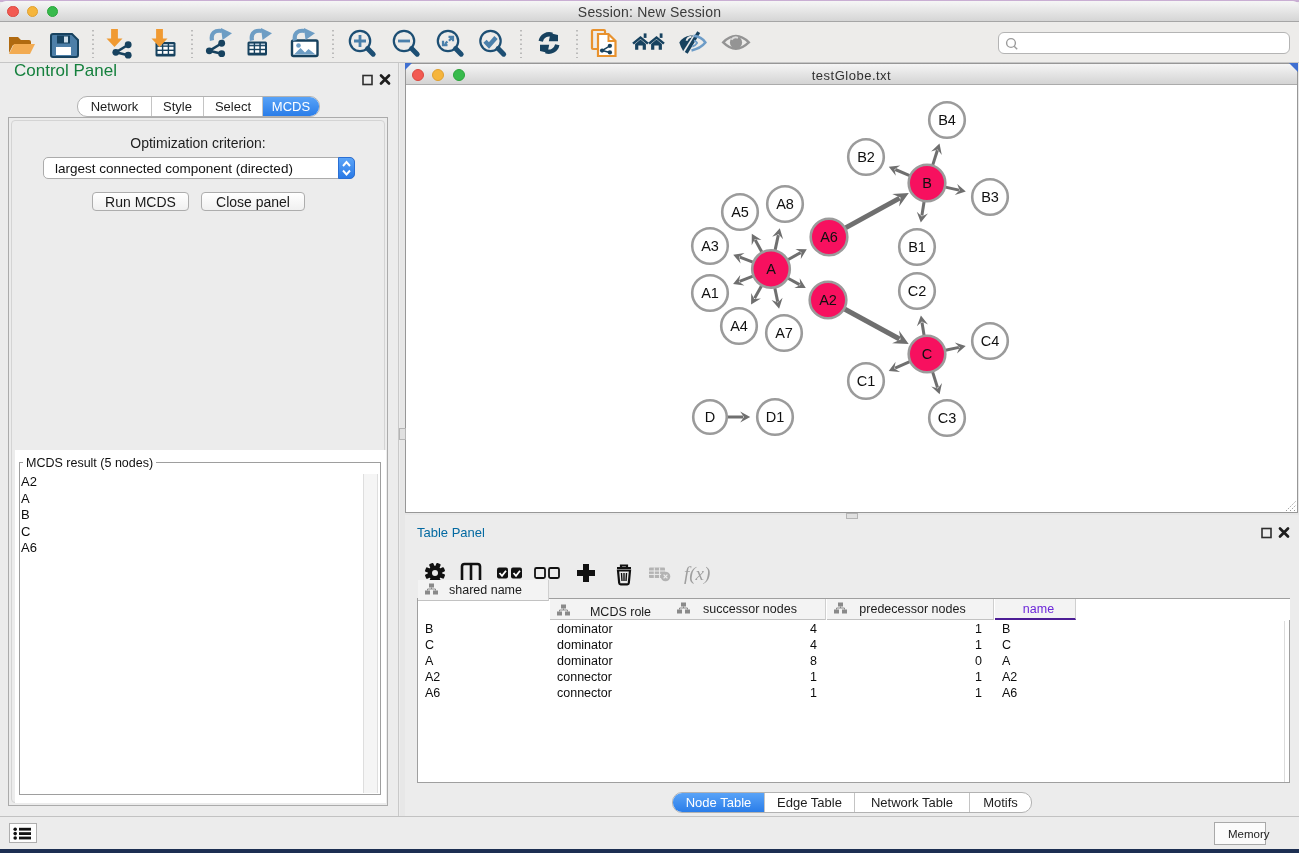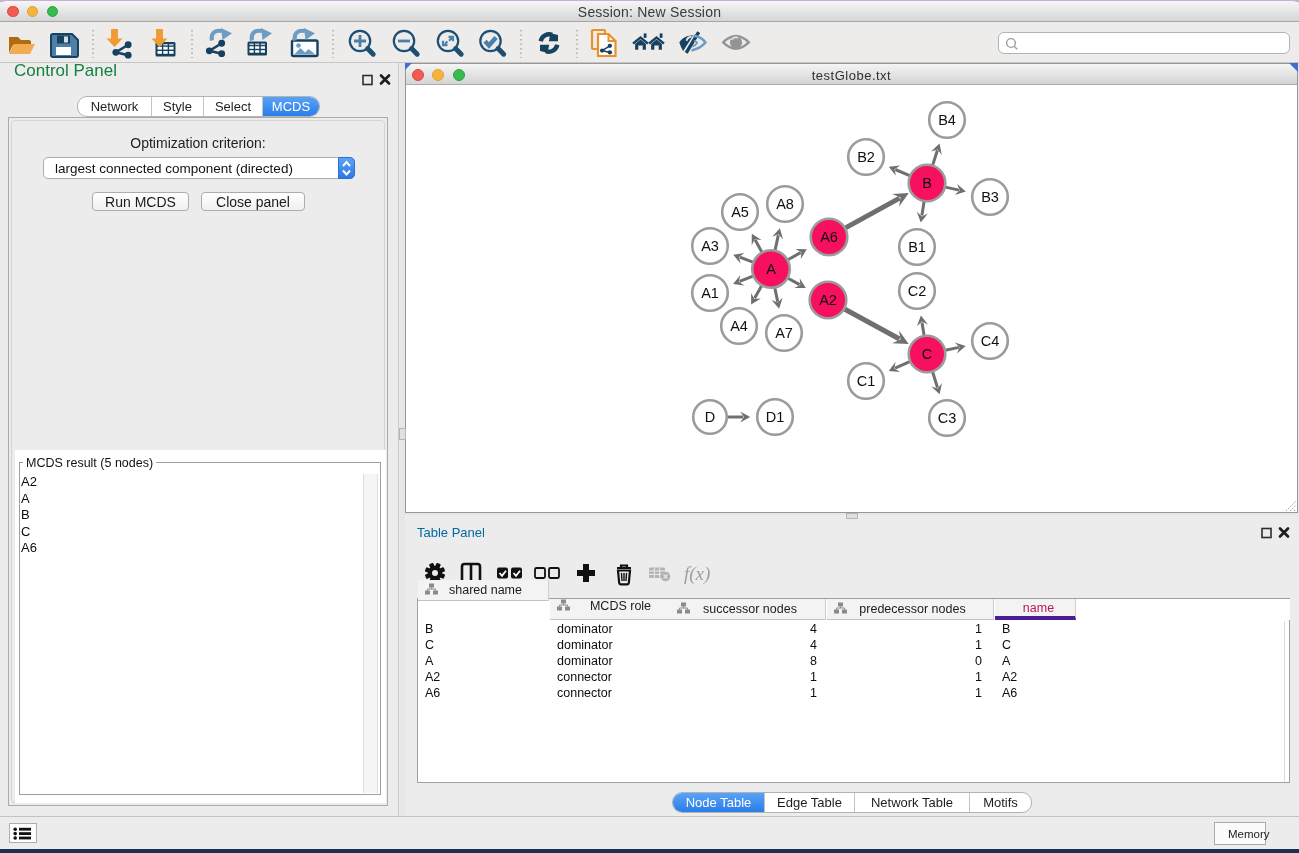--- a/index.html
+++ b/index.html
@@ -319,21 +319,21 @@
     <span style="margin-left:7px"><svg width="13" height="12" style="margin-right:5px;flex:none">
         <g fill="#8a8a8a">
           <rect x="4" y="0.5" width="5" height="4"></rect>
           <rect x="0" y="7.5" width="5" height="4"></rect>
           <rect x="8" y="7.5" width="5" height="4"></rect>
         </g>
         <path d="M6.5,4.5 v1.5 M2.5,7.5 v-1.5 h8 v1.5" fill="none" stroke="#8a8a8a" stroke-width="1"></path>
       </svg></span>
     <span style="flex:1;text-align:center;margin-right:20px">shared name</span>
   </div>
-<div class="abs" style="left:550px;top:599px;width:137px;height:21px;background:#f3f3f3;border-right:1px solid #cfcfcf;border-bottom:1px solid #c2c2c2;display:flex;align-items:flex-start;font-size:12.5px;color:#1c1c1c">
+<div class="abs" style="left:550px;top:599px;width:137px;height:21px;background:#f3f3f3;border-right:1px solid #cfcfcf;border-bottom:1px solid #c2c2c2;display:flex;align-items:flex-end;font-size:12.5px;color:#1c1c1c">
     <span style="margin-left:7px"><svg width="13" height="12" style="margin-right:5px;flex:none">
         <g fill="#8a8a8a">
           <rect x="4" y="0.5" width="5" height="4"></rect>
           <rect x="0" y="7.5" width="5" height="4"></rect>
           <rect x="8" y="7.5" width="5" height="4"></rect>
         </g>
         <path d="M6.5,4.5 v1.5 M2.5,7.5 v-1.5 h8 v1.5" fill="none" stroke="#8a8a8a" stroke-width="1"></path>
       </svg></span>
     <span style="flex:1;text-align:center;margin-right:20px">MCDS role</span>
   </div>
@@ -352,21 +352,21 @@
     <span style="margin-left:7px"><svg width="13" height="12" style="margin-right:5px;flex:none">
         <g fill="#8a8a8a">
           <rect x="4" y="0.5" width="5" height="4"></rect>
           <rect x="0" y="7.5" width="5" height="4"></rect>
           <rect x="8" y="7.5" width="5" height="4"></rect>
         </g>
         <path d="M6.5,4.5 v1.5 M2.5,7.5 v-1.5 h8 v1.5" fill="none" stroke="#8a8a8a" stroke-width="1"></path>
       </svg></span>
     <span style="flex:1;text-align:center;margin-right:20px">predecessor nodes</span>
   </div>
-<div class="abs" style="left:995px;top:599px;width:81px;height:21px;background:#f3f3f3;border-right:1px solid #cfcfcf;border-bottom:4px solid #4c1d95;display:flex;align-items:center;font-size:12.5px;color:#be185d">
+<div class="abs" style="left:995px;top:599px;width:81px;height:21px;background:#f3f3f3;border-right:1px solid #cfcfcf;border-bottom:2px solid #4c1d95;display:flex;align-items:center;font-size:12.5px;color:#6d28d9">
     <span style="margin-left:7px"></span>
     <span style="flex:1;text-align:center;margin-right:0px">name</span>
   </div>
 <div class="abs" style="left:425px;top:622px;font-size:12.5px;color:#0d0d0d">B</div>
 <div class="abs" style="left:557px;top:622px;font-size:12.5px;color:#0d0d0d">dominator</div>
 <div class="abs" style="left:700px;top:622px;width:117px;text-align:right;font-size:12.5px;color:#0d0d0d">4</div>
 <div class="abs" style="left:860px;top:622px;width:122px;text-align:right;font-size:12.5px;color:#0d0d0d">1</div>
 <div class="abs" style="left:1002px;top:622px;font-size:12.5px;color:#0d0d0d">B</div>
 <div class="abs" style="left:425px;top:638px;font-size:12.5px;color:#0d0d0d">C</div>
 <div class="abs" style="left:557px;top:638px;font-size:12.5px;color:#0d0d0d">dominator</div>

